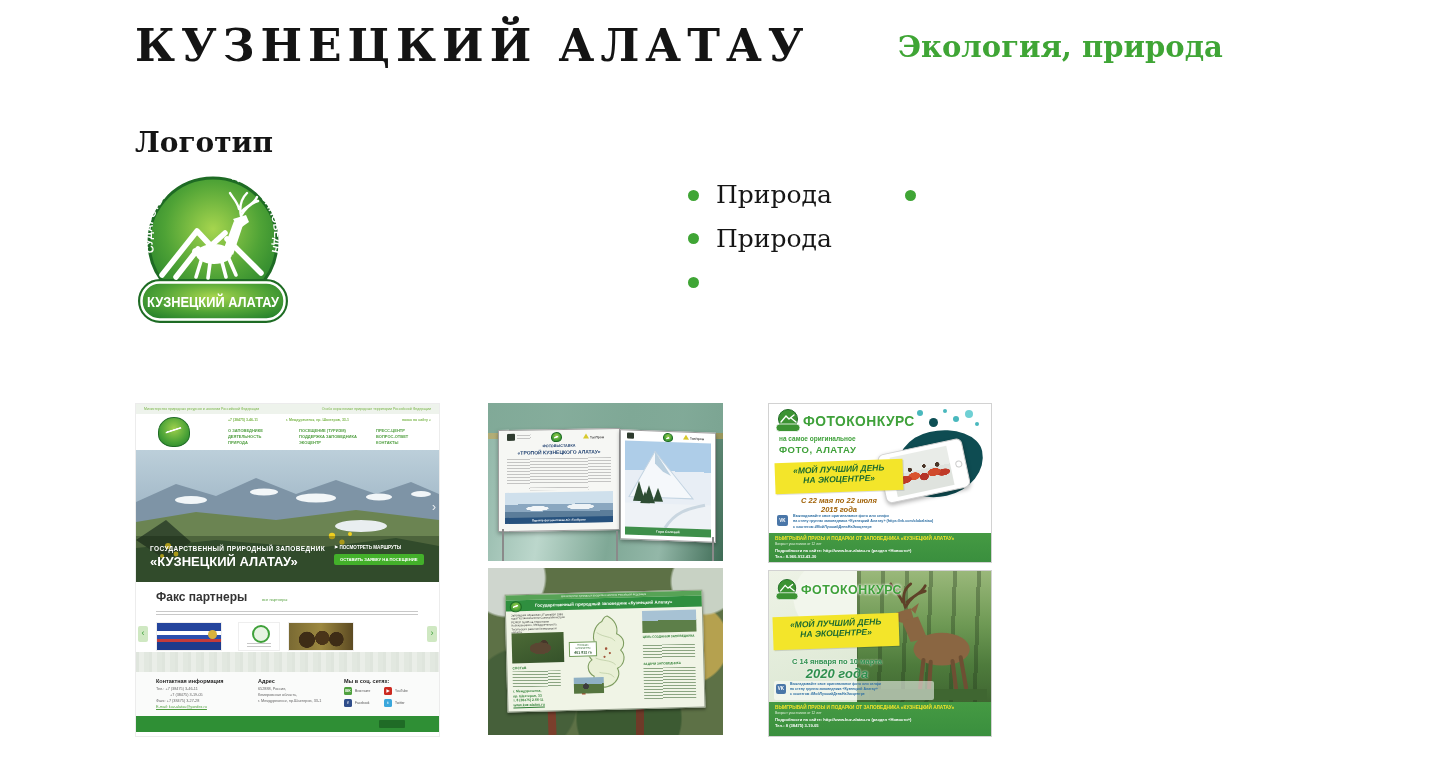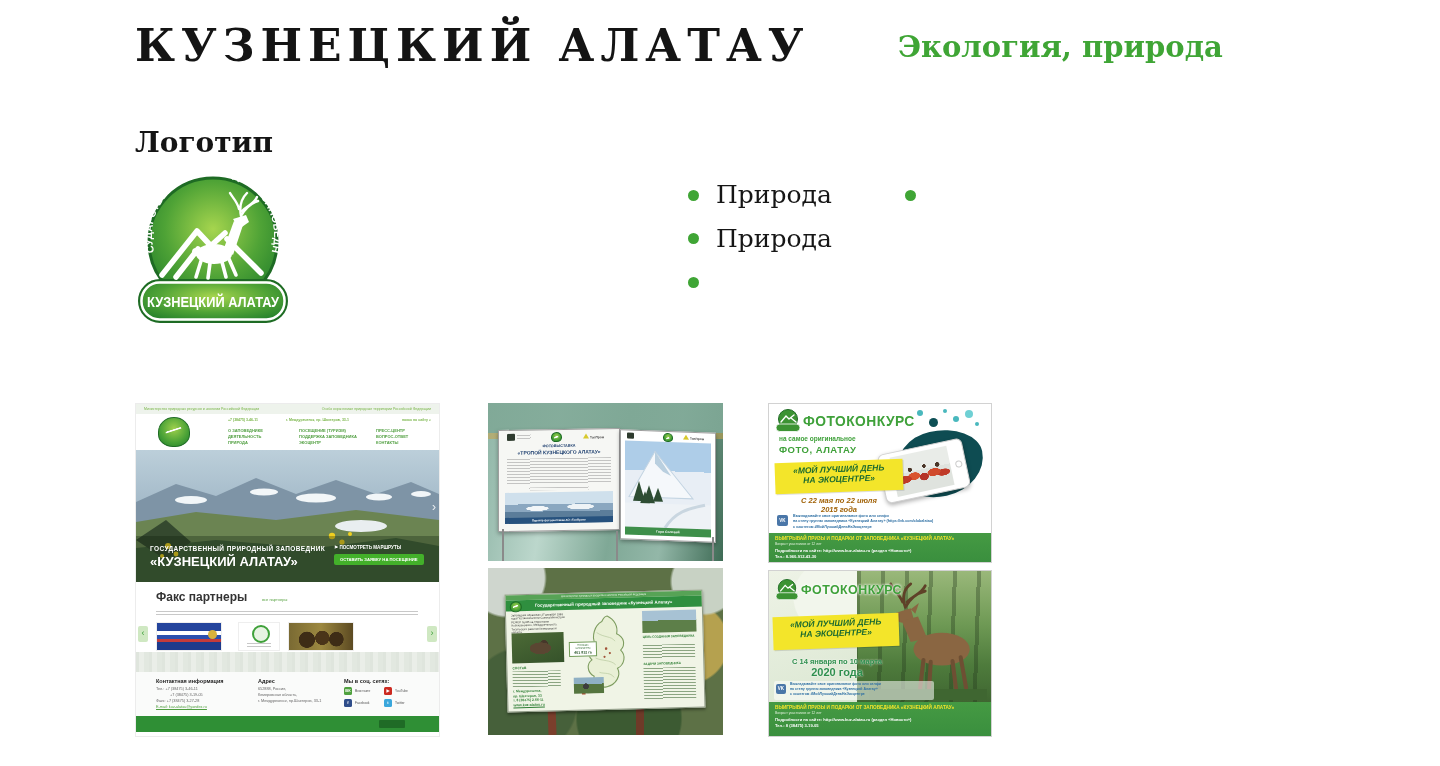--- a/index.html
+++ b/index.html
@@ -433,21 +433,21 @@
       <rect x="1" y="15" width="24" height="7.5" rx="3.7" fill="#3c9333" stroke="#fff" stroke-width="0.8"></rect>
       <path d="M6 13 L11 7 L14 10 M14 10 L19 6 M16 9 L21 13" stroke="#fff" stroke-width="1.4" fill="none" stroke-linecap="round"></path>
     </svg>
     <div class="brand" style="left:32px;top:11px;font-size:13.5px;text-shadow:0 0 3px #fff,0 0 3px #fff;">ФОТОКОНКУРС</div>
     <div class="ybanner" style="left:4px;top:44px;width:126px;height:30px;padding-top:3px;">
       <div style="font-size:8.5px;">«МОЙ ЛУЧШИЙ ДЕНЬ</div>
       <div style="font-size:8.5px;">НА ЭКОЦЕНТРЕ»</div>
     </div>
     <div class="dates" style="left:6px;top:86px;width:124px;color:#2f8f4e;text-shadow:0 0 2px #fff;">
       <div style="font-size:7.5px;">С 14 января по 10 марта</div>
-      <div style="font-size:11px;">2020 года</div>
+      <div style="font-size:13px;font-style:italic;">2020 года</div>
     </div>
     <div class="vkchip" style="left:5px;top:110px;width:160px;height:19px;"></div>
     <div class="vkbox" style="left:7px;top:113px;width:10px;height:10px;line-height:10px;"><span>VK</span></div>
     <div class="vklines" style="left:21px;top:111px;font-size:3.5px;line-height:5px;">
       <div>Выкладывайте свое оригинальное фото или селфи</div>
       <div>на стену группы заповедника «Кузнецкий Алатау»</div>
       <div>с хэштегом #МойЛучшийДеньНаЭкоцентре</div>
     </div>
     <div class="pfoot" style="height:28px;">
       <div class="pf1">ВЫИГРЫВАЙ ПРИЗЫ И ПОДАРКИ ОТ ЗАПОВЕДНИКА «КУЗНЕЦКИЙ АЛАТАУ»</div>

